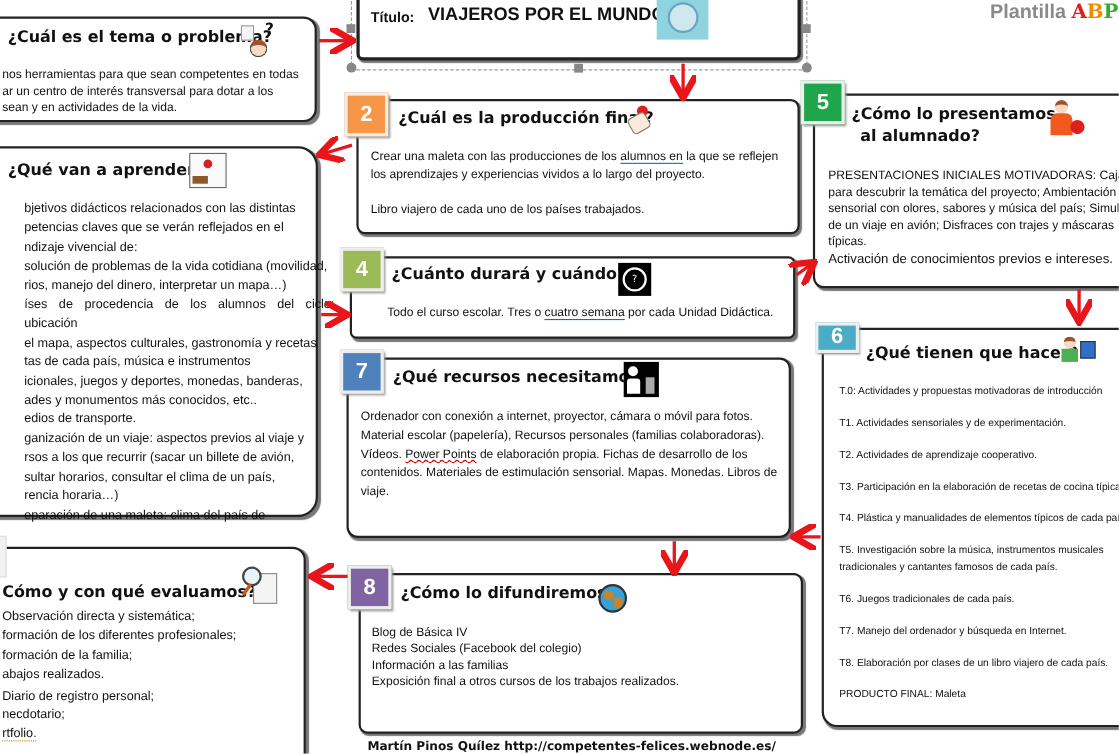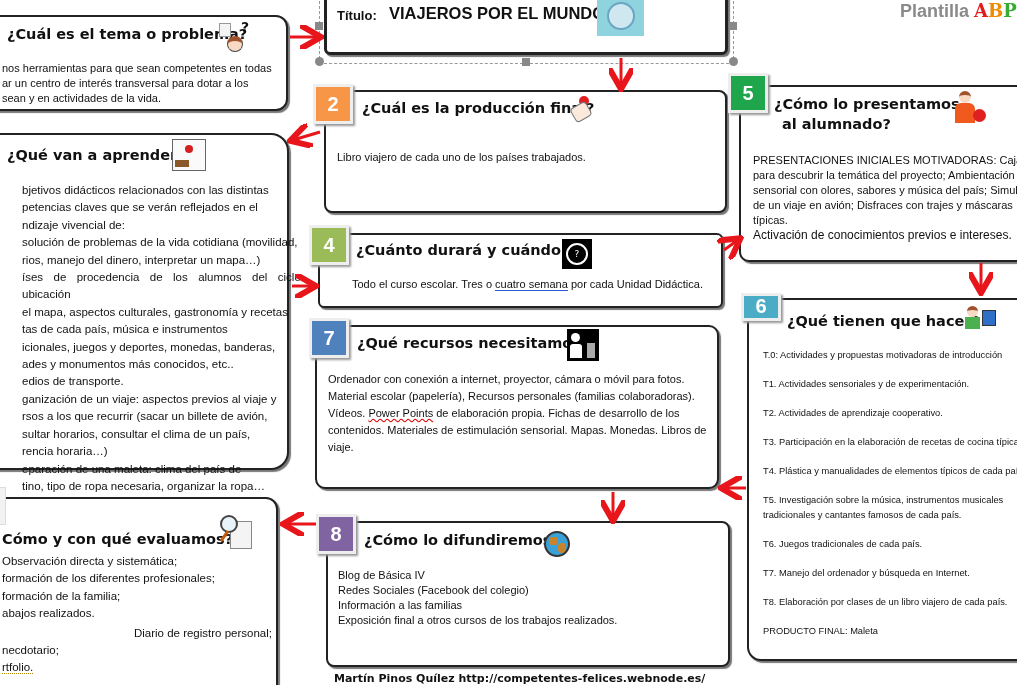--- a/index.html
+++ b/index.html
@@ -68,50 +68,50 @@
     <p>el mapa, aspectos culturales, gastronomía y recetas</p>
     <p>tas de cada país, música e instrumentos</p>
     <p>icionales, juegos y deportes, monedas, banderas,</p>
     <p>ades y monumentos más conocidos, etc..</p>
     <p>edios de transporte.</p>
     <p>ganización de un viaje: aspectos previos al viaje y</p>
     <p>rsos a los que recurrir (sacar un billete de avión,</p>
     <p>sultar horarios, consultar el clima de un país,</p>
     <p>rencia horaria…)</p>
     <p>eparación de una maleta: clima del país de</p>
-    <p>tino, tipo de ropa necesaria, organizar la ropa…</p>
   </div>
 </div>
 
 <div class="box" style="left:-20px;top:497px;width:298px;height:200px;">
   <span class="hdr" style="left:20px;top:32px;">Cómo y con qué evaluamos?</span>
   <div class="icon" style="left:238px;top:16px;width:34px;height:34px;">
     <div style="position:absolute;left:10px;top:6px;width:20px;height:26px;border:1px solid #888;background:#f4f4f4;"></div>
     <div style="position:absolute;left:0;top:0;width:14px;height:14px;border-radius:50%;border:2px solid #444;background:#e9f3fa;"></div>
     <div style="position:absolute;left:3px;top:15px;width:3px;height:12px;background:#c45a10;transform:rotate(35deg);"></div>
   </div>
   <div class="txt" style="left:20px;top:54px;width:270px;font-size:11.5px;line-height:17.4px;">
     <p>Observación directa y sistemática;</p>
     <p>formación de los diferentes profesionales;</p>
     <p>formación de la familia;</p>
     <p>abajos realizados.</p>
-    <p style="margin-top:2px;text-align:right;">Diario de registro personal;</p>
+    <p style="margin-top:2px;">Diario de registro personal;</p>
     <p>necdotario;</p>
     <p><span class="ul-dot">rtfolio.</span></p>
   </div>
 </div>
 <div style="position:absolute;left:-10px;top:487px;width:14px;height:36px;background:#f2f2f2;border:1px solid #ddd;"></div>
 
 <div class="box" style="left:324px;top:90px;width:403px;height:123px;border-radius:8px;">
   <span class="hdr" style="left:36px;top:8px;">¿Cuál es la producción final?</span>
   <div class="icon" style="left:244px;top:4px;width:24px;height:26px;">
     <div style="position:absolute;left:9px;top:0;width:10px;height:10px;border-radius:50%;background:#e02020;"></div>
     <div style="position:absolute;left:2px;top:8px;width:16px;height:14px;border:1px solid #777;border-radius:4px;background:#fbe9dc;transform:rotate(-30deg);"></div>
   </div>
   <div class="txt" style="left:11px;top:42px;width:385px;line-height:17px;">
+    <p><span>Crear una maleta con las producciones de los</span> <span class="ul-blue">alumnos  en</span> <span>la que se reflejen los aprendizajes y experiencias vividos a lo largo del proyecto.</span></p>
     <p style="margin-top:15px;">Libro viajero de cada uno de los países trabajados.</p>
   </div>
 </div>
 <div class="badge" style="left:313px;top:84px;background:#f79646;">2</div>
 
 <div class="box" style="left:318px;top:233px;width:405px;height:75px;border-radius:6px;">
   <span class="hdr" style="left:36px;top:7px;">¿Cuánto durará y cuándo?</span>
   <div class="icon" style="left:242px;top:4px;width:30px;height:30px;background:#000;display:flex;align-items:center;justify-content:center;">
     <div style="width:18px;height:18px;border-radius:50%;border:2px solid #fff;color:#fff;font-size:9px;display:flex;align-items:center;justify-content:center;">?</div>
   </div>

